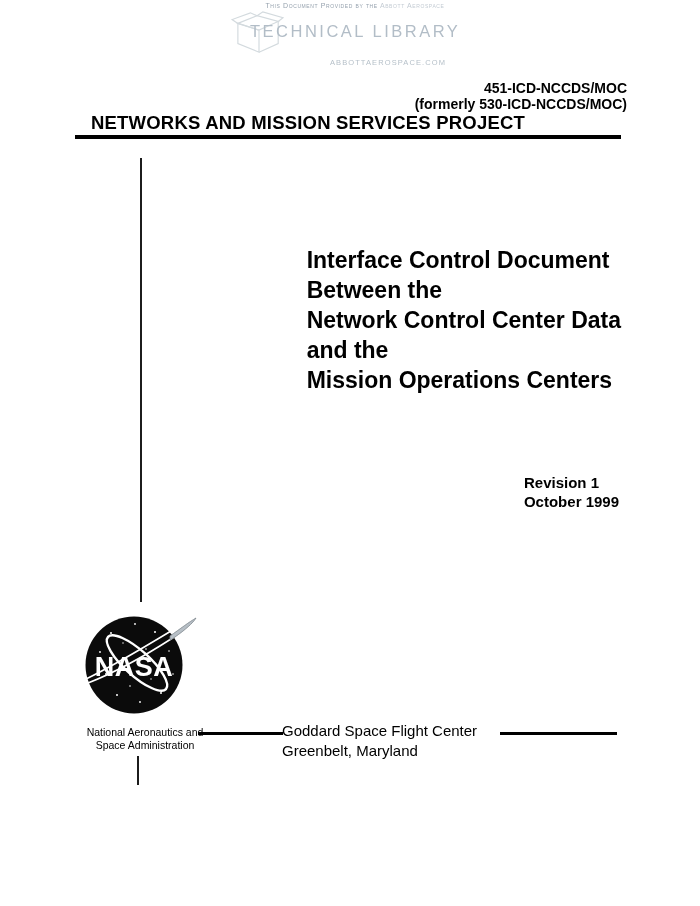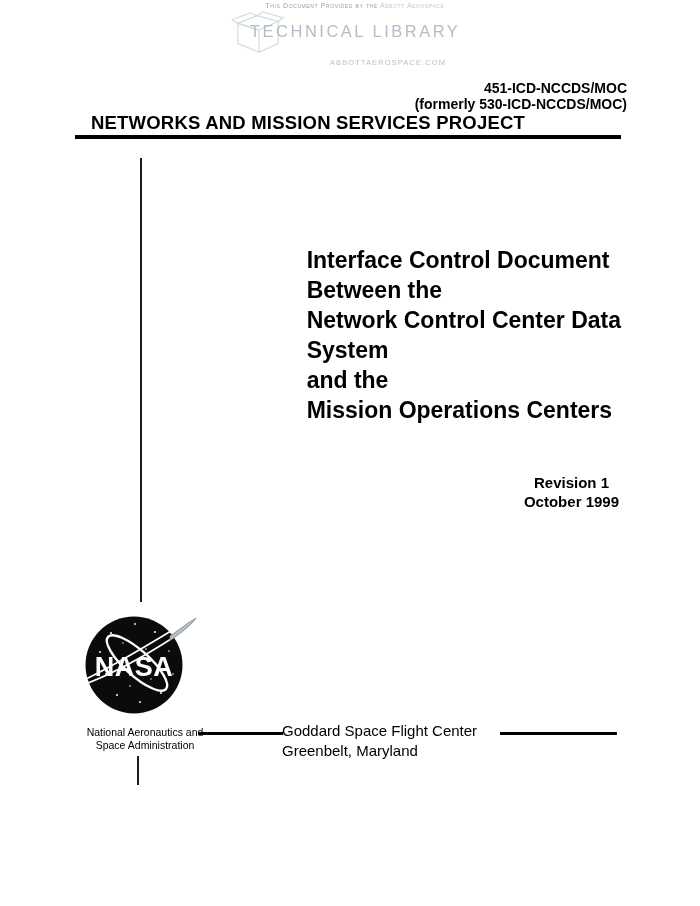--- a/index.html
+++ b/index.html
@@ -59,21 +59,21 @@
   }
 
   
   .title-block {
     position: absolute; right: 79px; top: 245px;
     text-align: left; font-weight: bold; font-size: 23px; line-height: 30px;
     white-space: nowrap;
   }
   .revision-block {
     position: absolute; right: 81px; top: 473px;
-    text-align: center; font-weight: bold; font-size: 15px; line-height: 19px;
+    text-align: left; font-weight: bold; font-size: 15px; line-height: 19px;
     white-space: nowrap;
   }
 
   
   .nasa-logo { position: absolute; left: 83px; top: 611px; }
 
   
   .agency-text {
     position: absolute; left: 85px; top: 726px; width: 120px;
     text-align: center; font-size: 10.5px; line-height: 12.5px;
@@ -120,21 +120,20 @@
   <div class="project-name">NETWORKS AND MISSION SERVICES PROJECT</div>
 
   <div class="header-rule"></div>
 
   <div class="left-vrule"></div>
 
   <div class="title-block">
     <div>Interface Control Document</div>
     <div>Between the</div>
     <div>Network Control Center Data</div>
-    <div>System</div>
     <div>and the</div>
     <div>Mission Operations Centers</div>
   </div>
 
   <div class="revision-block">
     <div>Revision 1</div>
     <div>October 1999</div>
   </div>
 
   <svg class="nasa-logo" width="116" height="106" viewBox="0 0 116 106">

